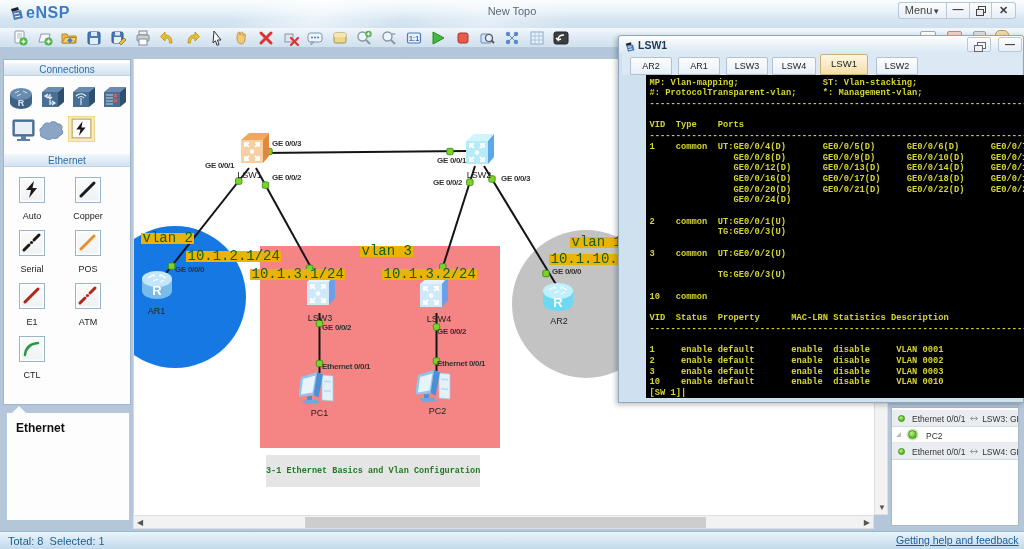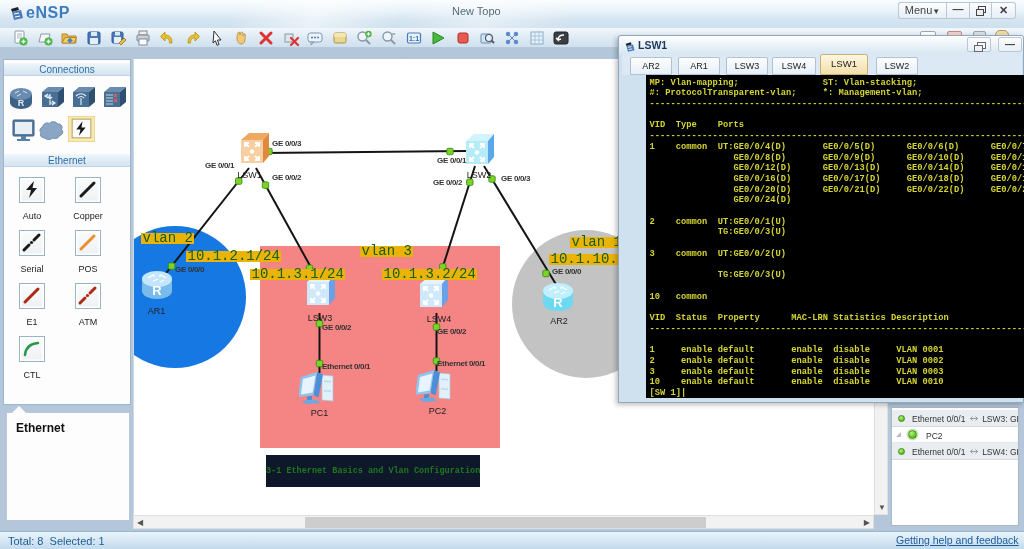--- a/index.html
+++ b/index.html
@@ -6,21 +6,21 @@
   html,body { width:1024px; height:549px; overflow:hidden; }
   body { position:relative; background:#b4c7da; font-family:"Liberation Sans", sans-serif; }
   .abs { position:absolute; }
 
   
   #titlebar { left:0; top:0; width:1024px; height:28px;
     background:linear-gradient(180deg,#fafdfe 0%,#e8f2f9 40%,#d5e5f1 70%,#cde0ee 100%); }
   #titlebar .sheen { left:180px; top:0; width:560px; height:28px;
     background:linear-gradient(115deg, rgba(255,255,255,0) 10%, rgba(255,255,255,.55) 25%, rgba(255,255,255,0) 40%, rgba(255,255,255,.4) 55%, rgba(255,255,255,0) 70%); }
   #logo { left:26px; top:4px; font-size:16px; font-weight:bold; color:#3d7cc0; letter-spacing:0.5px; }
-  #apptitle { left:452px; top:5px; width:120px; font-size:11px; color:#5a6a78; }
+  #apptitle { left:452px; top:5px; width:120px; font-size:11px; color:#5a6a78; text-align:center; }
   .winbtns { top:2px; height:17px; font-size:11px; color:#444; }
   #menubtn { left:898px; width:48px; text-align:center; border:1px solid #b8c8d6; border-right:none;
      background:linear-gradient(#fcfdfe,#e6eef6); border-radius:3px 0 0 3px; line-height:15px; }
   #minbtn { left:946px; width:23px; border:1px solid #b8c8d6; border-right:none; background:linear-gradient(#fcfdfe,#e6eef6); text-align:center; line-height:13px; font-weight:bold;}
   #maxbtn { left:969px; width:23px; border:1px solid #b8c8d6; background:linear-gradient(#fcfdfe,#e6eef6); text-align:center;}
   #closebtn { left:992px; width:24px; border:1px solid #b8c8d6; border-left:none; background:linear-gradient(#fcfdfe,#e6eef6); border-radius:0 3px 3px 0; text-align:center; font-weight:bold; line-height:15px;}
 
   
   #toolbar { left:0; top:28px; width:1024px; height:20px;
     background:linear-gradient(180deg,#f2f7fc,#dde9f3 55%,#d0e0ee); border-bottom:1px solid #b6c9da; }
@@ -45,21 +45,21 @@
   #canvas { left:133px; top:59px; width:741px; height:456px; background:#fff; overflow:hidden;
     border-left:1px solid #cdd8e2; }
   .circ { position:absolute; border-radius:50%; }
   #bluecirc { left:-30px; top:167px; width:142px; height:142px; background:#1678e2; }
   #graycirc { left:378px; top:171px; width:148px; height:148px; background:#c3c3c3; }
   #redrect { left:126px; top:187px; width:240px; height:202px; background:#f58484; }
   .portlbl { position:absolute; font-size:8px; font-weight:bold; color:#333; letter-spacing:-0.3px; white-space:nowrap; }
   .devlbl { position:absolute; font-size:9px; color:#222; white-space:nowrap; }
   .glabel { position:absolute; background:#eab308; color:#156015; font-family:"Liberation Mono",monospace;
     font-weight:normal; font-size:14px; white-space:nowrap; line-height:11px; padding:0 1.5px; }
-  #titlebox { left:132px; top:396px; width:214px; height:32px; background:#0f172a; color:#1e7a1e;
+  #titlebox { left:132px; top:396px; width:214px; height:32px; background:#e5e5e5; color:#1e7a1e;
     font-family:"Liberation Mono",monospace; font-weight:bold; font-size:8.5px; line-height:32px; white-space:nowrap; overflow:hidden; }
 
   
   #hscroll { left:133px; top:515px; width:741px; height:14px; background:#f2f2f2; border:1px solid #dfdfdf; }
   #hthumb { position:absolute; left:171px; top:1px; width:401px; height:11px; background:#cdcdcd; }
   #vscroll { left:874px; top:59px; width:14px; height:456px; background:#f2f2f2; border:1px solid #dfdfdf; }
   .sarrow { position:absolute; font-size:8px; color:#555; }
 
   
   #rpanel { left:891px; top:407px; width:128px; height:119px; background:#fff; border:1px solid #aab8c4; }

